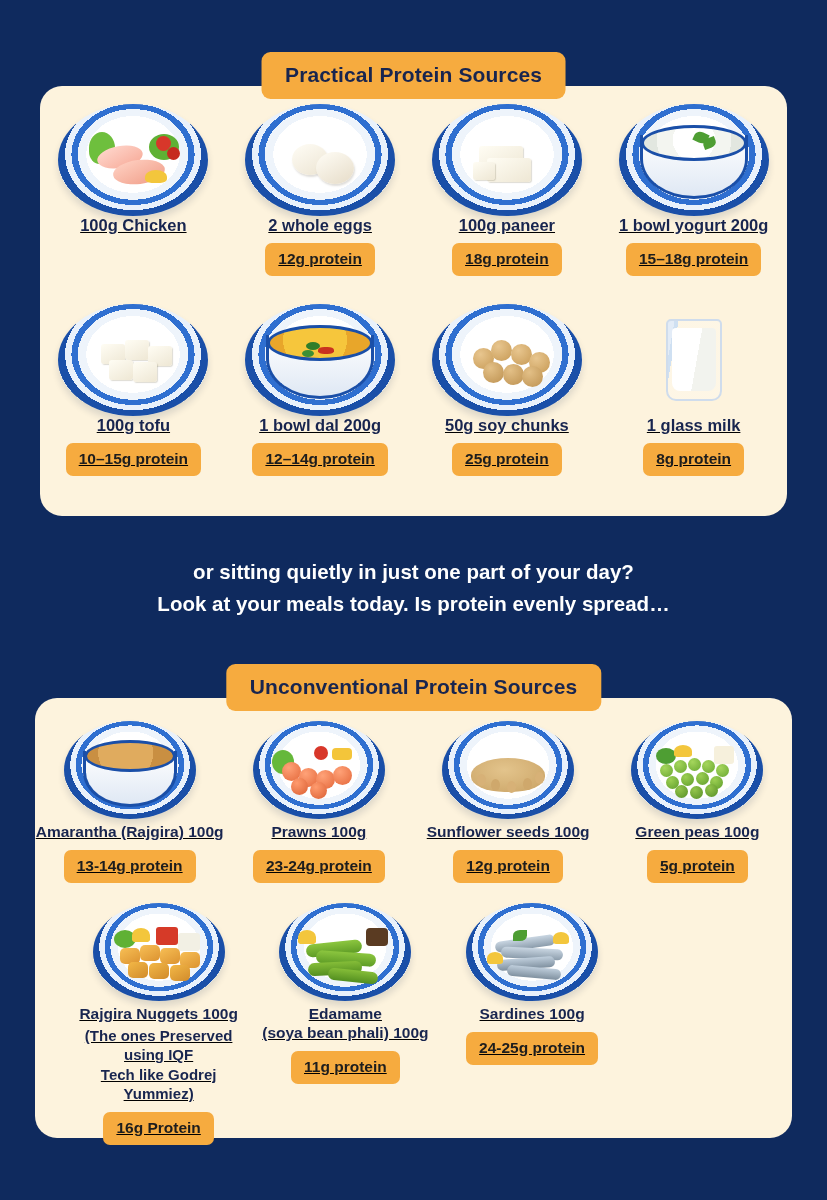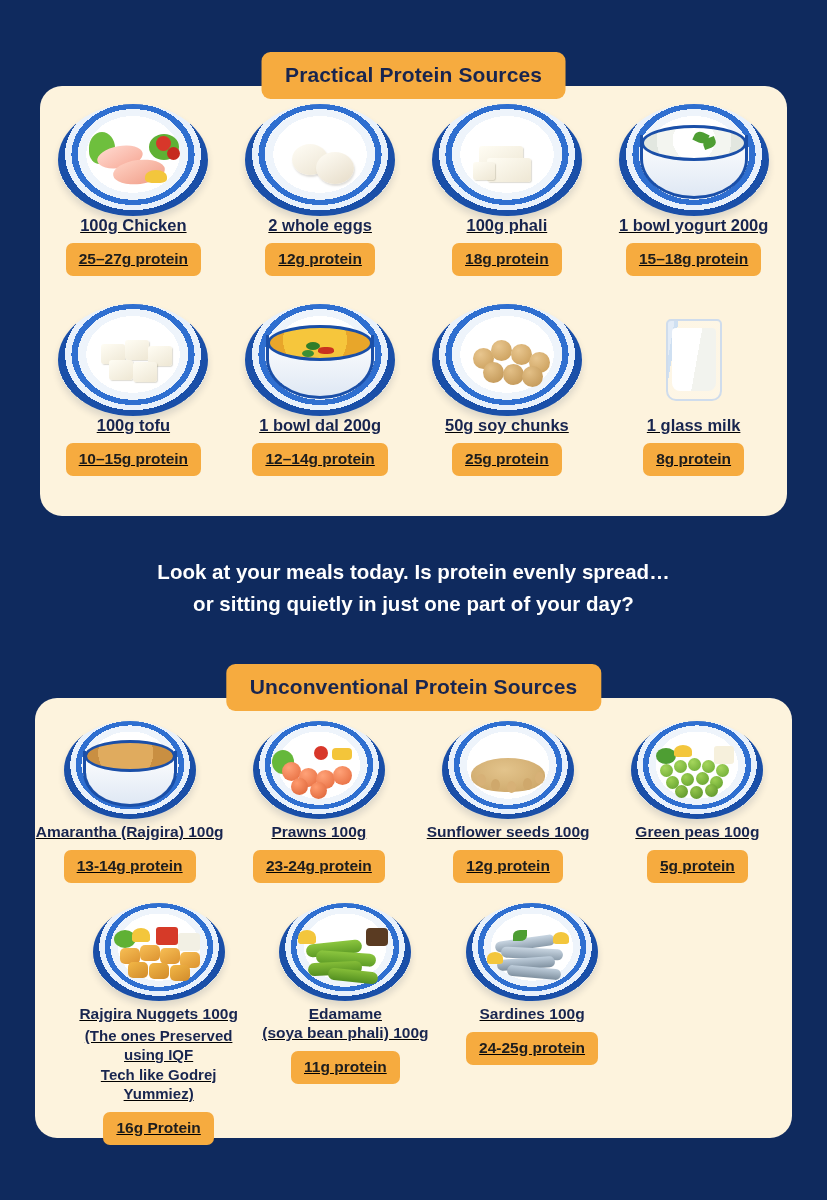--- a/index.html
+++ b/index.html
@@ -167,41 +167,40 @@
         <div class="plate"></div>
         <div class="blob" style="width:26px;height:32px;left:36px;top:18px;background:#6ebf3d;border-radius:50% 50% 40% 40%;"></div>
         <div class="blob" style="width:30px;height:26px;left:96px;top:20px;background:#5fb134;border-radius:50%;"></div>
         <div class="blob" style="width:46px;height:22px;left:44px;top:32px;background:linear-gradient(160deg,#ffd9cf,#f7a997);border-radius:50%;transform:rotate(-10deg);"></div>
         <div class="blob" style="width:52px;height:24px;left:60px;top:46px;background:linear-gradient(160deg,#ffd2c4,#f09d88);border-radius:50%;transform:rotate(-7deg);"></div>
         <div class="ball" style="width:15px;height:15px;left:103px;top:22px;background:#d8372a;"></div>
         <div class="ball" style="width:13px;height:13px;left:114px;top:33px;background:#c62a1f;"></div>
         <div class="blob" style="width:22px;height:13px;left:92px;top:56px;background:#f3c63c;border-radius:50% 50% 30% 30%;"></div>
       </div>
       <div class="item-label">100g Chicken</div>
-      <div class="pill">25–27g protein</div>
     </div>
 
     <div class="cell">
       <div class="art">
         <div class="plate"></div>
         <div class="blob" style="width:36px;height:31px;left:52px;top:30px;background:linear-gradient(150deg,#fffdf6,#ece4d2);box-shadow:1px 2px 2px rgba(100,90,70,.2);"></div>
         <div class="blob" style="width:38px;height:32px;left:76px;top:38px;background:linear-gradient(150deg,#fffdf6,#e6dcc8);box-shadow:1px 2px 2px rgba(100,90,70,.2);"></div>
       </div>
       <div class="item-label">2 whole eggs</div>
       <div class="pill">12g protein</div>
     </div>
 
     <div class="cell">
       <div class="art">
         <div class="plate"></div>
         <div class="cube" style="width:44px;height:26px;left:52px;top:32px;"></div>
         <div class="cube" style="width:44px;height:24px;left:60px;top:44px;"></div>
         <div class="cube" style="width:22px;height:18px;left:46px;top:48px;"></div>
       </div>
-      <div class="item-label">100g phali</div>
+      <div class="item-label">100g paneer</div>
       <div class="pill">18g protein</div>
     </div>
 
     <div class="cell">
       <div class="art">
         <div class="plate"></div>
         <div class="bowl-outer" style="top:58%;"></div>
         <div class="bowl-fill" style="top:32%;background:radial-gradient(circle at 50% 40%,#ffffff 0 40%,#f3f5f0 40% 70%,#e2e7e0 70% 100%);border:3px solid #1a4fa8;"></div>
         <div class="leaf" style="width:14px;height:11px;left:80px;top:18px;transform:rotate(25deg);"></div>
         <div class="leaf" style="width:13px;height:10px;left:89px;top:24px;transform:rotate(-20deg);"></div>
@@ -260,22 +259,22 @@
             <div class="milk-fill"></div>
           </div>
       </div>
       <div class="item-label">1 glass milk</div>
       <div class="pill">8g protein</div>
     </div>
   </div>
 </div>
 
 <div id="middle-message">
+  <div>or sitting quietly in just one part of your day?</div>
   <div>Look at your meals today. Is protein evenly spread…</div>
-  <div>or sitting quietly in just one part of your day?</div>
 </div>
 
 <div class="card" id="card-unconventional">
 
   <div class="card-title">Unconventional Protein Sources</div>
 
   <div class="row" style="top:28px;">
 
     <div class="cell">
       <div class="art small">

